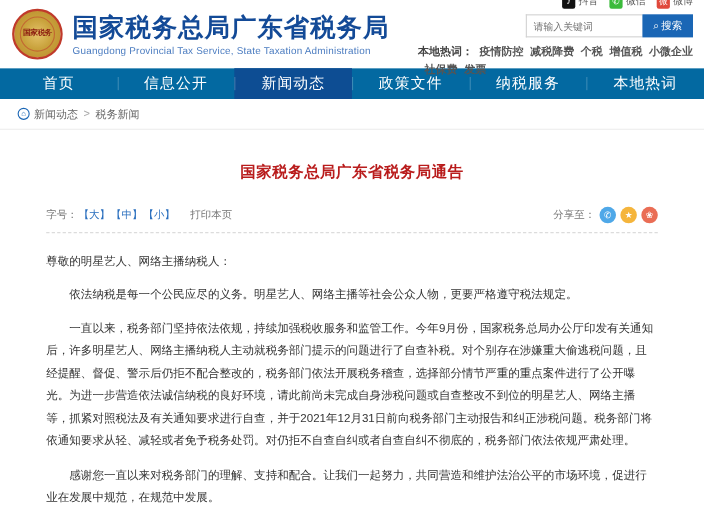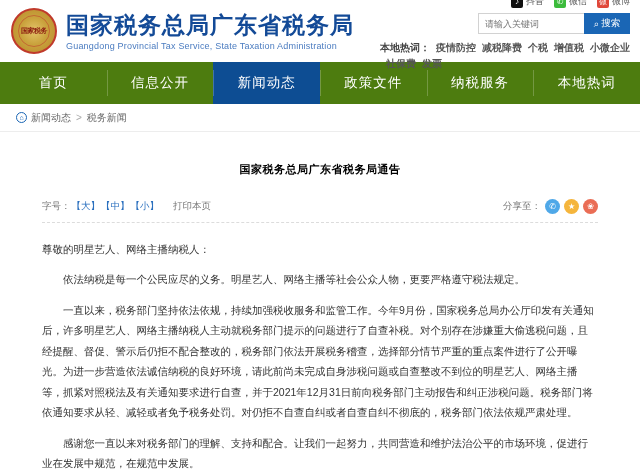--- a/index.html
+++ b/index.html
@@ -75,21 +75,21 @@
     gap: 2px; border: none; cursor: pointer; padding: 0 8px;
   }
   .links-row {
     margin-top: 6px; font-size: 10px; color: #555; text-align: left; line-height: 1.55; font-weight: bold;
   }
   .links-row a { color: #555; text-decoration: none; margin-left: 6px; }
   .links-row .lbl { color: #444; }
 
   
   .nav {
-    height: 42px; background: #4d7c0f; display: flex; align-items: stretch;
+    height: 28px; background: #0369a1; display: flex; align-items: stretch;
   }
   .nav-item {
     flex: 1; display: flex; align-items: center; justify-content: center;
     color: #fff; font-size: 13.5px; letter-spacing: 1px; cursor: pointer;
     position: relative;
   }
   .nav-item + .nav-item:before {
     content: ""; position: absolute; left: 0; top: 8px; bottom: 8px;
     width: 1px; background: rgba(255,255,255,.22);
   }
@@ -105,21 +105,21 @@
     width: 11px; height: 11px; border-radius: 50%; border: 1.3px solid #1a66b5;
     display: inline-flex; align-items: center; justify-content: center;
     font-size: 7px; color: #1a66b5;
   }
   .breadcrumb a { color: #666; text-decoration: none; }
   .breadcrumb .sep { color: #aaa; margin: 0 1px; }
 
   
   .content { padding: 0 42px; }
   .art-title {
-    text-align: center; font-size: 11px; font-weight: bold; color: #000000;
+    text-align: center; font-size: 14px; font-weight: bold; color: #b91c1c;
     margin-top: 30px; letter-spacing: .5px;
     font-family: "Liberation Serif", serif;
   }
   .meta-bar {
     margin-top: 22px; border-bottom: 1px dashed #dcdcdc; padding-bottom: 8px;
     display: flex; align-items: center; font-size: 9.5px; color: #777;
     gap: 14px;
   }
   .meta-bar .m-time { }
   .meta-bar .m-src { }

